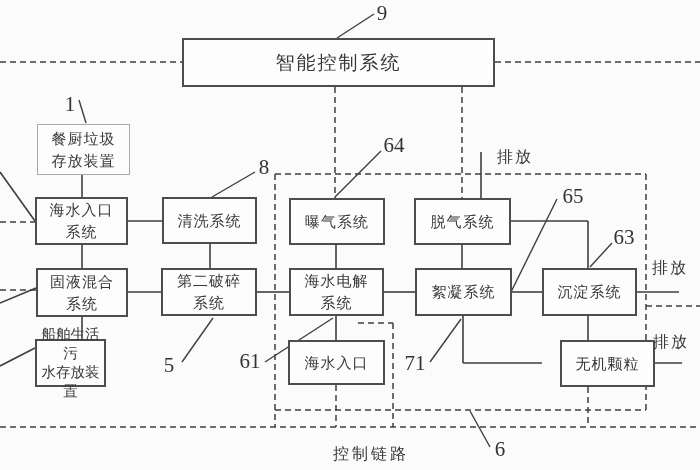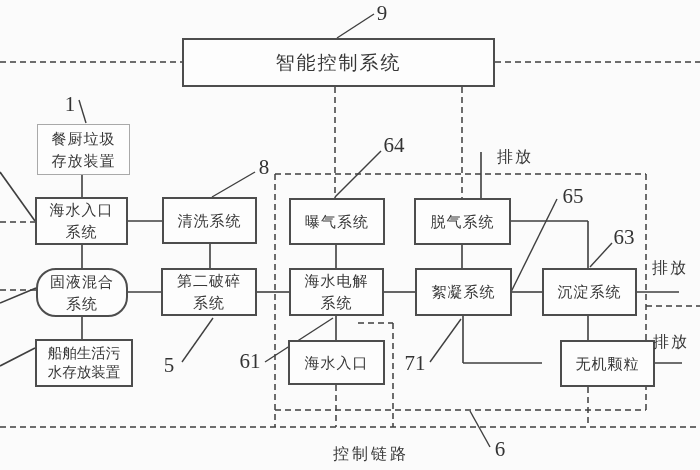--- a/index.html
+++ b/index.html
@@ -100,25 +100,25 @@
     <span>智能控制系统</span>
   </div>
   <div class="box light" style="left:37px;top:124px;width:93px;height:51px;">
     <span>餐厨垃圾
 存放装置</span>
   </div>
   <div class="box" style="left:35px;top:197px;width:93px;height:48px;">
     <span>海水入口
 系统</span>
   </div>
-  <div class="box" style="left:36px;top:268px;width:92px;height:49px;border-radius:20px;">
+  <div class="box" style="left:36px;top:268px;width:92px;height:49px;">
     <span>固液混合
 系统</span>
   </div>
-  <div class="box small" style="left:35px;top:339px;width:98px;height:48px;">
+  <div class="box small" style="left:35px;top:339px;width:71px;height:48px;">
     <span>船舶生活污
 水存放装置</span>
   </div>
   <div class="box" style="left:162px;top:197px;width:95px;height:47px;">
     <span>清洗系统</span>
   </div>
   <div class="box" style="left:161px;top:268px;width:96px;height:48px;">
     <span>第二破碎
 系统</span>
   </div>

